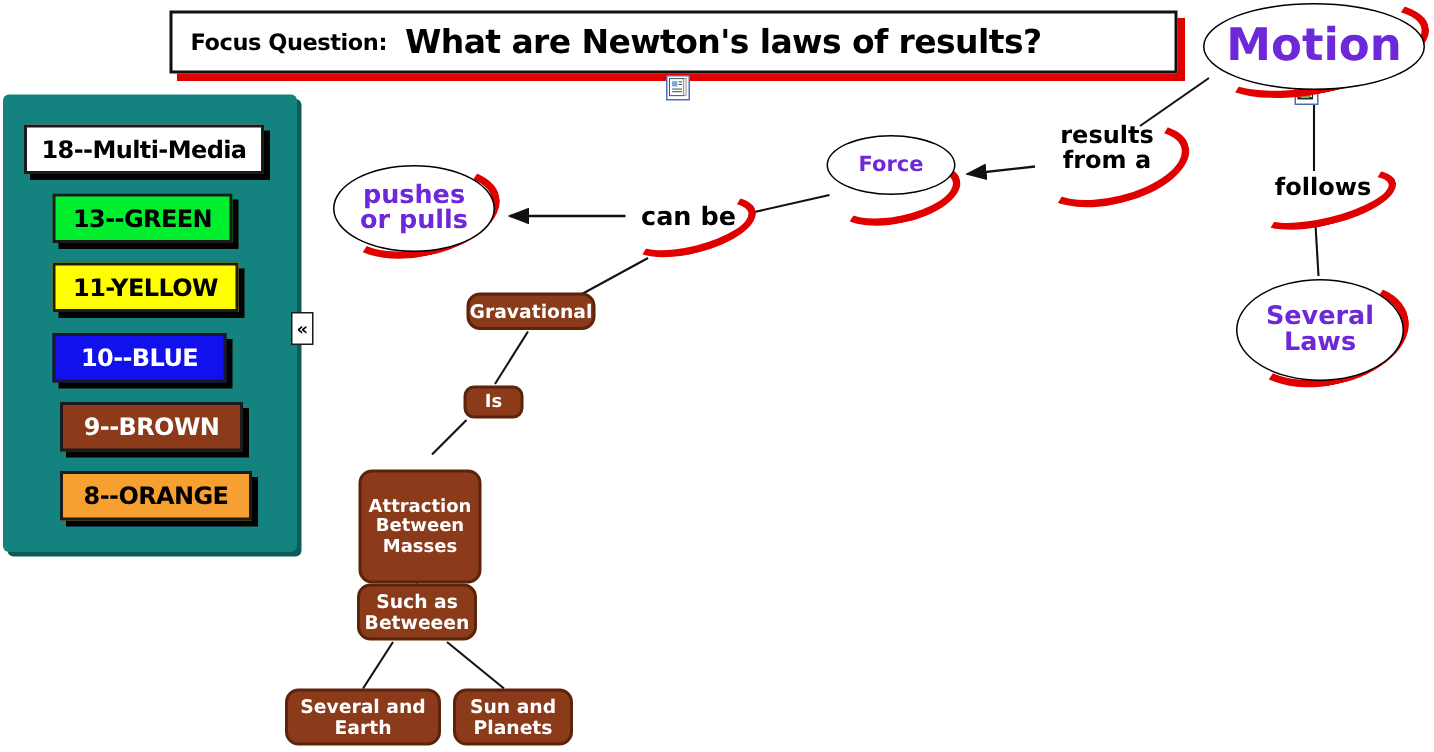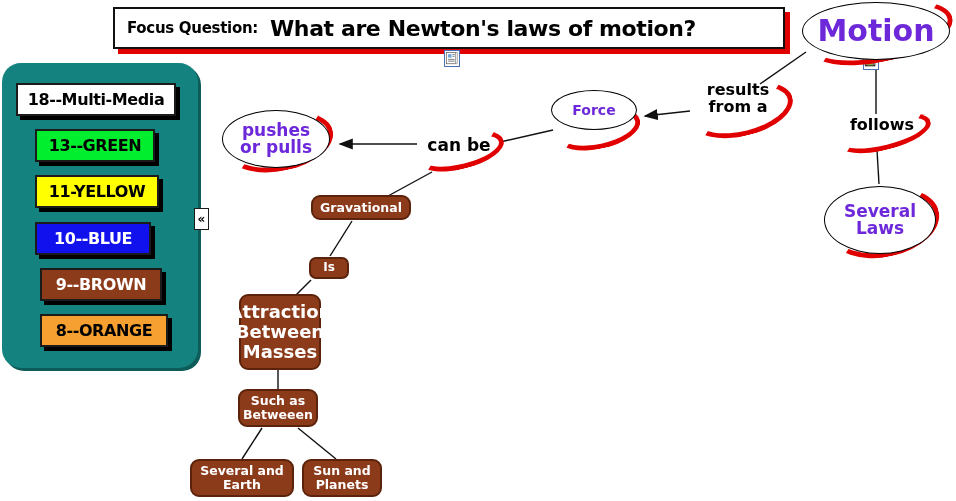--- a/index.html
+++ b/index.html
@@ -62,21 +62,21 @@
   .res-icon.doc { left: 444px; top: 50px; }
   .res-icon.media { left: 863px; top: 53px; }
   .res-icon svg { display: block; width: 100%; height: 100%; }
 
   
   .sidebar {
     position: absolute;
     left: 2px; top: 63px;
     width: 196px; height: 305px;
     background: #14827e;
-    border-radius: 19px;
+    border-radius: 4px;
     box-shadow: 3px 3px 0 0 #0d5c59;
   }
   .side-btn {
     position: absolute;
     height: 33px;
     border: 2px solid #1b1b1b;
     box-shadow: 4px 4px 0 0 #000000;
     display: flex;
     align-items: center;
     justify-content: center;
@@ -181,23 +181,23 @@
     font-weight: bold;
     display: flex;
     align-items: center;
     justify-content: center;
     text-align: center;
     box-sizing: border-box;
     line-height: 1.12;
     z-index: 4;
     white-space: pre-line;
   }
-  .b-grav      { left: 311px; top: 195px; width: 100px; height: 25px; font-size: 12.5px; }
+  .b-grav      { left: 311px; top: 195px; width: 86px; height: 25px; font-size: 12.5px; }
   .b-is        { left: 309px; top: 257px; width: 40px;  height: 22px; font-size: 12px; border-radius: 7px; }
-  .b-attract   { left: 239px; top: 294px; width: 82px;  height: 76px; font-size: 18px; }
+  .b-attract   { left: 239px; top: 313px; width: 82px;  height: 76px; font-size: 12px; }
   .b-suchas    { left: 238px; top: 389px; width: 80px;  height: 38px; font-size: 12.5px; text-align: center; }
   .b-objects   { left: 190px; top: 459px; width: 104px; height: 38px; font-size: 12.5px; }
   .b-sunpl     { left: 302px; top: 459px; width: 80px;  height: 38px; font-size: 12.5px; }
 </style>
 </head>
 <body>
 
 <div id="canvas">
 
   <svg id="edges" viewBox="0 0 956 501">
@@ -227,21 +227,21 @@
 
     <line x1="278" y1="364" x2="278" y2="389" stroke="#111111" stroke-width="1.4"></line>
 
     <line x1="262" y1="428" x2="242" y2="459" stroke="#111111" stroke-width="1.4"></line>
 
     <line x1="298" y1="428" x2="336" y2="459" stroke="#111111" stroke-width="1.4"></line>
   </svg>
 
   <div class="focus-bar">
     <span class="focus-label">Focus Question:</span>
-    <span class="focus-text">What are Newton's laws of motion?</span>
+    <span class="focus-text">What are Newton's laws of results?</span>
   </div>
   <div class="res-icon doc">
     <svg viewBox="0 0 16 16">
       <rect x="1.5" y="1" width="11" height="13" fill="#ffffff" stroke="#555555" stroke-width="0.8"></rect>
       <rect x="3.5" y="3" width="4" height="4" fill="#6fa8dc"></rect>
       <line x1="8.5" y1="3.5" x2="11" y2="3.5" stroke="#333333" stroke-width="0.7"></line>
       <line x1="8.5" y1="5.5" x2="11" y2="5.5" stroke="#333333" stroke-width="0.7"></line>
       <line x1="3.5" y1="9" x2="11" y2="9" stroke="#333333" stroke-width="0.7"></line>
       <line x1="3.5" y1="11" x2="11" y2="11" stroke="#333333" stroke-width="0.7"></line>
       <rect x="12" y="1" width="2.2" height="13" fill="#e8e8e8" stroke="#777777" stroke-width="0.5"></rect>

